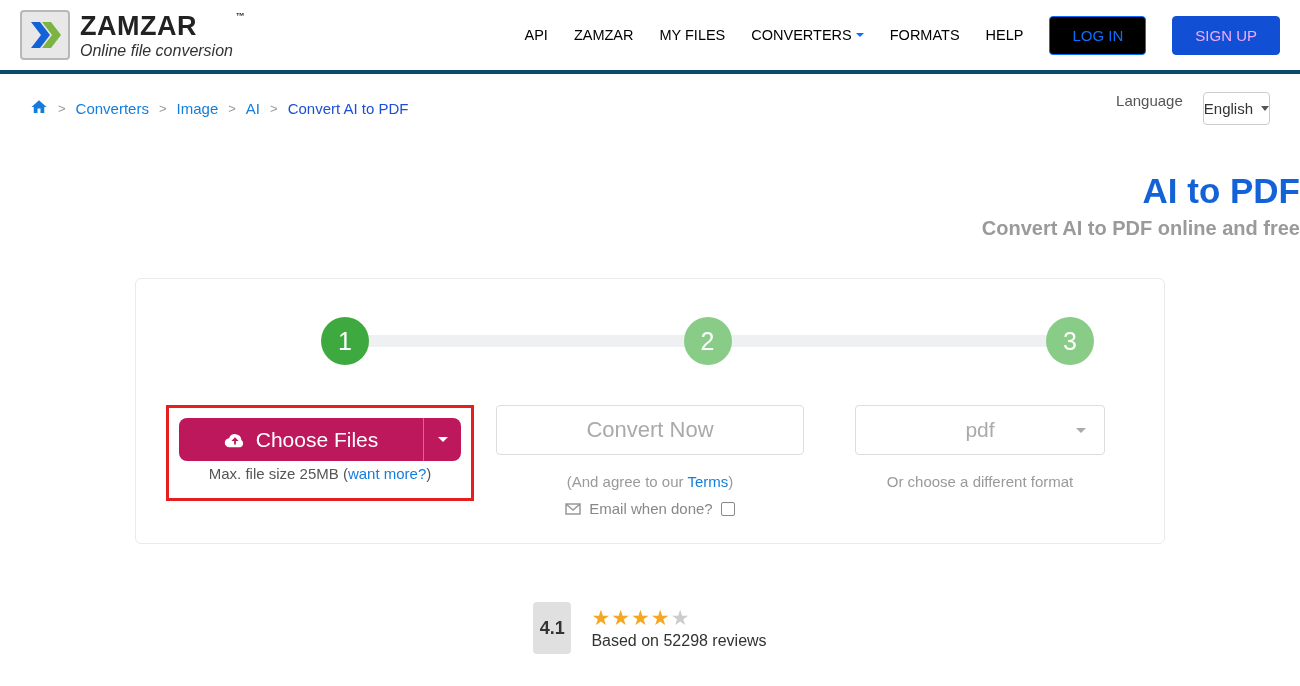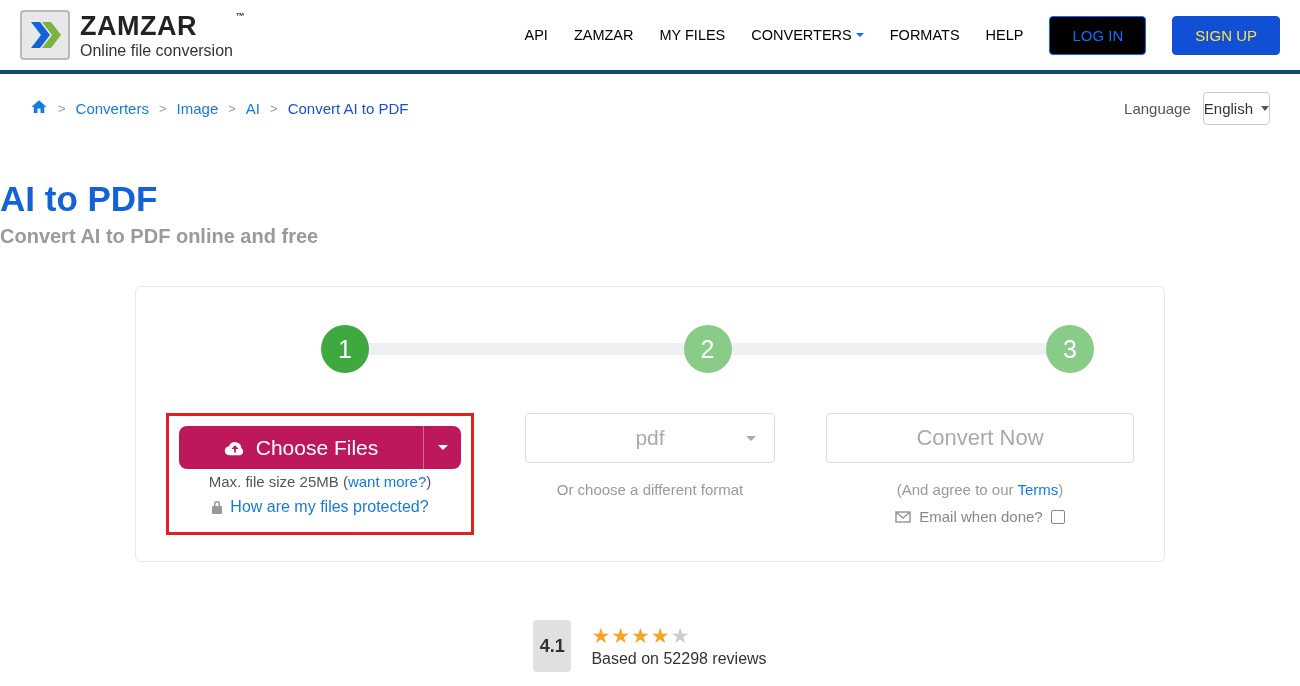--- a/index.html
+++ b/index.html
@@ -17,60 +17,60 @@
     .logo-box {
       width: 50px; height: 50px;
       background: #e8e8e8;
       border: 2px solid #b8b8b8;
       border-radius: 4px;
       display: flex; align-items: center; justify-content: center;
     }
     .logo-text { display: flex; flex-direction: column; }
     .logo-main { font-size: 27px; font-weight: 700; letter-spacing: 0.5px; color: #222; position: relative; }
     .logo-tm { font-size: 9px; position: absolute; top: 0; right: -12px; }
-    .logo-sub { font-size: 16px; color: #333; }
+    .logo-sub { font-size: 16px; color: #333; font-style: italic; }
     
     .nav { display: flex; align-items: center; gap: 26px; }
     .nav-item { font-size: 14.5px; color: #000000; cursor: pointer; display: flex; align-items: center; gap: 4px; }
     .caret-down {
       width: 0; height: 0;
       border-left: 4px solid transparent;
       border-right: 4px solid transparent;
       border-top: 4px solid #0d6efd;
     }
     
     .btn { padding: 10px 22px; border-radius: 4px; font-size: 15px; cursor: pointer; }
     .btn-outline { border: 1px solid #0d6efd; color: #0d6efd; background: #000000; }
-    .btn-primary { border: 1px solid #1150d4; background: #1150d4; color: #fde047; }
+    .btn-primary { border: 1px solid #1150d4; background: #1150d4; color: #f0abfc; }
     
     .subheader {
       display: flex; justify-content: space-between; align-items: center;
       padding: 18px 30px;
     }
     .breadcrumb { display: flex; align-items: center; gap: 10px; font-size: 15px; }
     .breadcrumb a { color: #147ddc; text-decoration: none; cursor: pointer; }
     .breadcrumb .sep { color: #999; font-size: 13px; }
     .breadcrumb .current { color: #1d4ed8; }
     .home-icon { color: #147ddc; }
     
-    .lang-area { display: flex; align-items: center; gap: 12px; }
+    .lang-area { display: flex; gap: 20px; }
     .lang-label { color: #555; font-size: 15px; }
     .lang-select {
       border: 1px solid #ccc; border-radius: 4px;
       padding: 7px 0; font-size: 15px; color: #333;
       display: flex; align-items: center; gap: 8px; cursor: pointer;
     }
     .caret-dark {
       width: 0; height: 0;
       border-left: 4px solid transparent;
       border-right: 4px solid transparent;
       border-top: 5px solid #555;
     }
     
-    .hero { text-align: left; margin-top: 36px; }
+    .hero { text-align: right; margin-top: 28px; }
     .hero-title { font-size: 35px; font-weight: 600; color: #1462d8; }
     .hero-sub { font-size: 20px; color: #9a9a9a; margin-top: 6px; font-weight: 700; }
     
     .card {
       margin: 38px auto 0; width: 1030px;
       border: 1px solid #eaeaea; border-radius: 6px;
       padding: 38px 20px 26px;
     }
     
     .steps { position: relative; display: flex; justify-content: center; margin-bottom: 40px; }
@@ -241,50 +241,44 @@
             </svg>
             <span>Choose Files</span>
           </div>
           <div class="choose-caret">
             <span class="caret-white"></span>
           </div>
         </div>
         <div class="hint hint-line">
           <span>Max. file size 25MB (</span><span class="link">want more?</span><span>)</span>
         </div>
-        <div class="lock-line">
-          <svg width="12" height="14" viewBox="0 0 12 14" fill="#999">
-            <path d="M3 6 V4 A3 3 0 0 1 9 4 V6 H10 A1 1 0 0 1 11 7 V13 A1 1 0 0 1 10 14 H2 A1 1 0 0 1 1 13 V7 A1 1 0 0 1 2 6 Z M4.5 6 H7.5 V4 A1.5 1.5 0 0 0 4.5 4 Z"></path>
-          </svg>
-          <span class="link">How are my files protected?</span>
-        </div>
-      </div>
-    </div>
-
-    <div class="col">
-      <div class="format-select">
-        <span>pdf</span>
-        <span class="format-caret caret-gray"></span>
-      </div>
-      <div class="hint-gray">Or choose a different format</div>
+      </div>
     </div>
 
     <div class="col">
       <div class="convert-btn">Convert Now</div>
       <div class="terms-line">
         <span>(And agree to our </span><span class="link">Terms</span><span>)</span>
       </div>
       <div class="email-line">
         <svg width="16" height="12" viewBox="0 0 16 12" fill="#999">
           <path d="M1 1 H15 V11 H1 Z M1 1 L8 7 L15 1" stroke="#999" stroke-width="1.5" fill="none"></path>
         </svg>
         <span>Email when done?</span>
         <span class="checkbox"></span>
       </div>
     </div>
+
+    <div class="col">
+      <div class="format-select">
+        <span>pdf</span>
+        <span class="format-caret caret-gray"></span>
+      </div>
+      <div class="hint-gray">Or choose a different format</div>
+    </div>
   </div>
 </div>
 
 <div class="rating-section">
   <div class="rating-badge">4.1</div>
   <div class="rating-text">
     <div class="stars">
       <span class="star-full">★</span>
       <span class="star-full">★</span>
       <span class="star-full">★</span>

